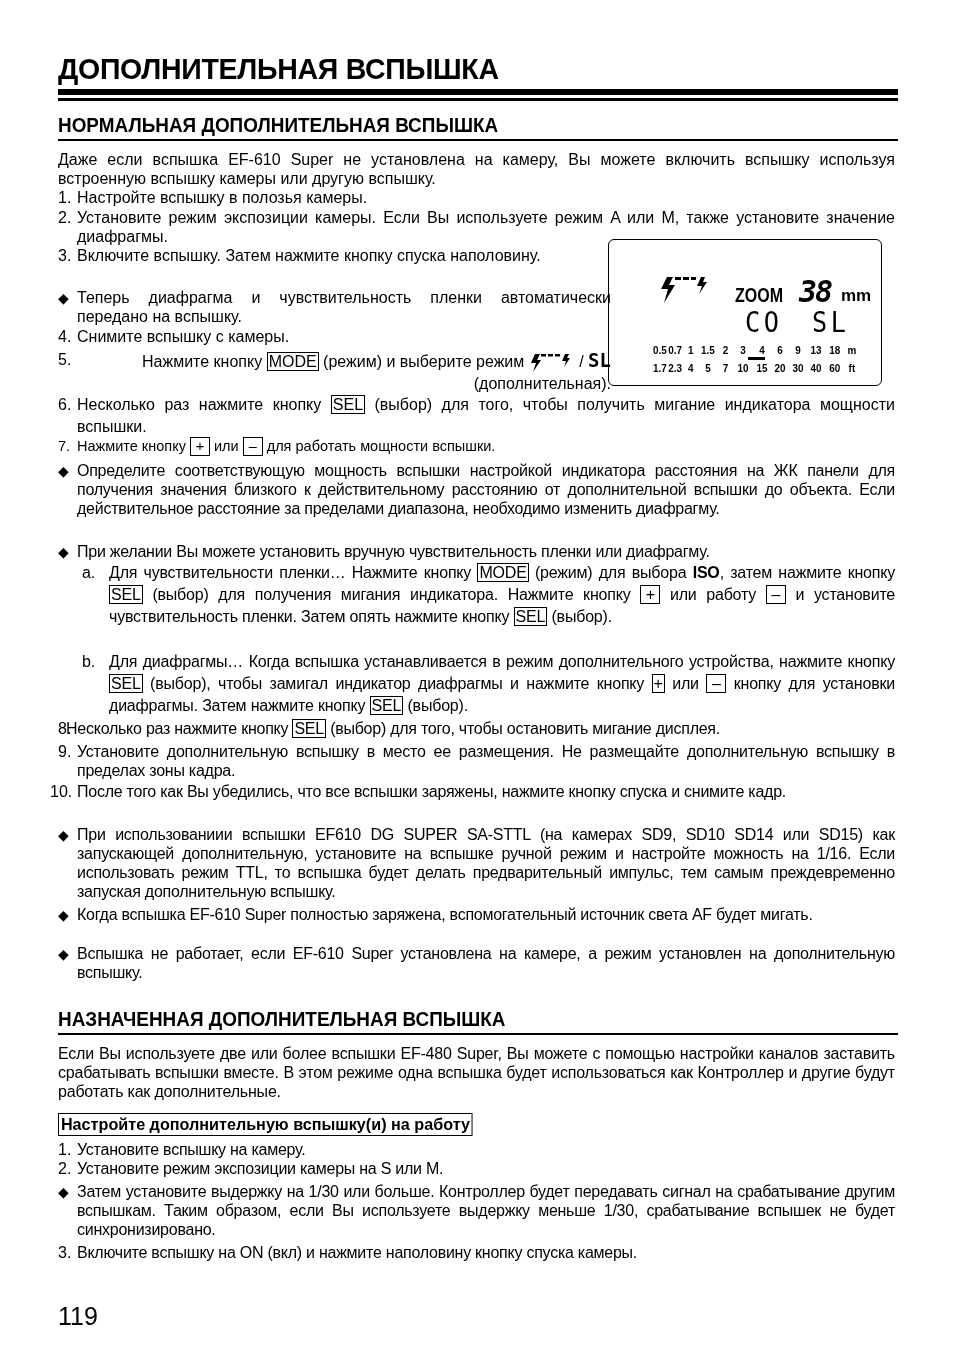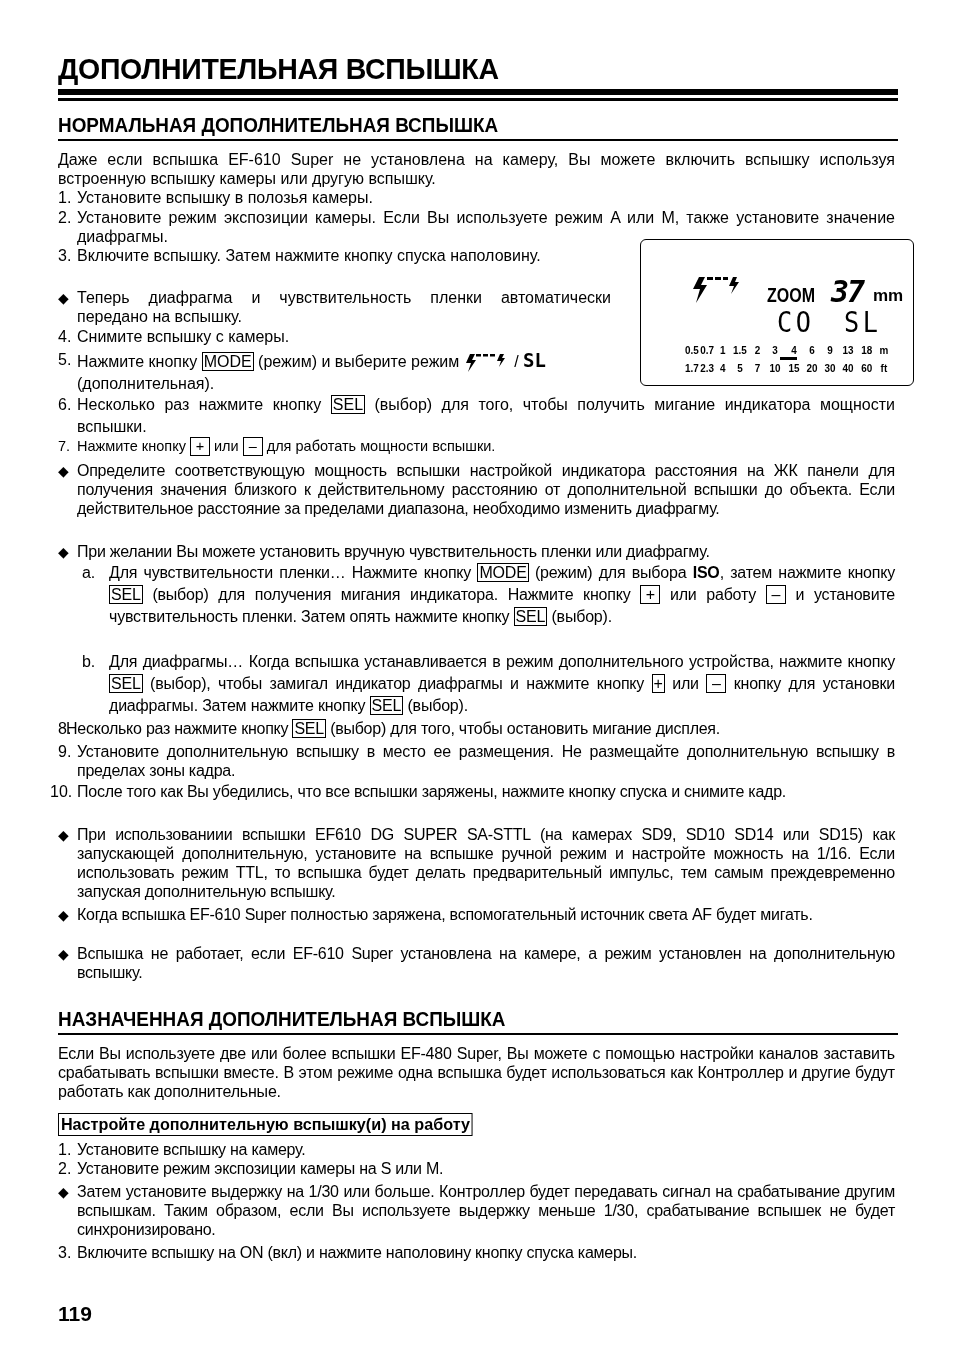--- a/index.html
+++ b/index.html
@@ -13,69 +13,69 @@
   .li .num { position:absolute; left:0; top:0; }
   .li .txt { display:block; margin-left:19px; }
   .li.narrow { width:553px; }
   .li.sm { font-size:14.5px; }
   .li.cond .txt { letter-spacing:-0.25px; }
   .sub { position:absolute; left:82px; width:813px; font-size:16px; line-height:22px; text-align:justify; letter-spacing:-0.2px; }
   .sub .num { position:absolute; left:0; top:0; }
   .sub .txt { display:block; margin-left:27px; }
   .kbd { border:1px solid #000; padding:0 1px; line-height:17px; display:inline-block; }
   .kbd.sq { min-width:12px; text-align:center; padding:0 3px; }
-  .lcd { position:absolute; left:640px; top:239px; width:274px; height:147px; border:1.5px solid #000; border-radius:6px; box-sizing:border-box; }
+  .lcd { position:absolute; left:608px; top:239px; width:274px; height:147px; border:1.5px solid #000; border-radius:6px; box-sizing:border-box; }
   .lcd .zoom-label { position:absolute; left:126px; top:44px; font-size:20px; font-weight:bold; transform:scaleX(0.8); transform-origin:left; }
   .lcd .zoom-val { position:absolute; left:190px; top:34px; font-size:30px; font-style:italic; font-family:"DejaVu Sans Mono", monospace; font-weight:bold; letter-spacing:-2px; }
   .lcd .zoom-unit { position:absolute; left:232px; top:46px; font-size:17px; font-weight:bold; }
   .lcd .mode { position:absolute; left:136px; top:66px; font-size:28px; font-family:"DejaVu Sans Mono", monospace; letter-spacing:4px; transform:scaleX(0.9); transform-origin:left; }
   .lcd .mode2 { position:absolute; left:203px; top:66px; font-size:28px; font-family:"DejaVu Sans Mono", monospace; letter-spacing:4px; transform:scaleX(0.9); transform-origin:left; }
   .lcd .scale-row { position:absolute; left:44px; font-size:11px; font-weight:bold; white-space:nowrap; transform:scaleX(0.9); transform-origin:left; }
   .lcd .scale-row span { display:inline-block; text-align:center; }
   .lcd .marker { position:absolute; left:139px; top:117px; width:17px; height:3px; background:#000; }
-  .pagenum { position:absolute; left:58px; top:1302px; font-size:21px; font-weight:bold; }
+  .pagenum { position:absolute; left:58px; top:1302px; font-size:25px; font-weight:normal; }
   .boxhead { position:absolute; left:58px; top:1113px; font-size:16.5px; font-weight:bold; border:1.5px solid #000; padding:0 2px; line-height:21px; transform:scaleX(0.98); transform-origin:left; white-space:nowrap; }
   .bullet .num { font-size:14px; top:1px; }
   .inline-icon { display:inline-block; vertical-align:middle; }
 </style>
 </head>
 <body>
 
 <div class="h1">ДОПОЛНИТЕЛЬНАЯ ВСПЫШКА</div>
 <div class="rule-thick" style="top:89px;height:6px;"></div>
 <div class="rule-thick" style="top:98px;height:3px;"></div>
 
 <div class="h2" style="top:114px;">НОРМАЛЬНАЯ ДОПОЛНИТЕЛЬНАЯ ВСПЫШКА</div>
 <div class="rule" style="top:139px;"></div>
 
 <div class="p" style="top:150px;">Даже если вспышка EF-610 Super не установлена на камеру, Вы можете включить вспышку используя встроенную вспышку камеры или другую вспышку.</div>
 
 <div class="li" style="top:188px;">
   <span class="num">1.</span>
-  <span class="txt">Установите вспышку в полозья камеры.</span>
+  <span class="txt">Настройте вспышку в полозья камеры.</span>
 </div>
 <div class="li" style="top:208px;">
   <span class="num">2.</span>
   <span class="txt">Установите режим экспозиции камеры. Если Вы используете режим A или M, также установите значение диафрагмы.</span>
 </div>
 <div class="li narrow" style="top:246px;">
   <span class="num">3.</span>
   <span class="txt">Включите вспышку. Затем нажмите кнопку спуска наполовину.</span>
 </div>
 <div class="li narrow bullet" style="top:288px;">
   <span class="num">◆</span>
   <span class="txt">Теперь диафрагма и чувствительность пленки автоматически передано на вспышку.</span>
 </div>
 <div class="li narrow" style="top:327px;">
   <span class="num">4.</span>
   <span class="txt">Снимите вспышку с камеры.</span>
 </div>
 <div class="li narrow" style="top:349px;line-height:22px;">
   <span class="num">5.</span>
-  <span class="txt" style="text-align:left;">
+  <span class="txt" style="text-align:right;">
     <span>Нажмите кнопку</span>
     <span class="kbd">MODE</span>
     <span>(режим) и выберите режим</span>
     <svg class="inline-icon" width="46" height="20" viewBox="0 0 46 20">
       <path d="M6 1 L2 10 L7 10 L4 19 L12 7 L8 7 L11 1 Z" fill="#000"></path>
       <rect x="12" y="1" width="5" height="2.5" fill="#000"></rect>
         <rect x="19" y="1" width="5" height="2.5" fill="#000"></rect>
         <rect x="26" y="1" width="5" height="2.5" fill="#000"></rect>
       <path d="M36 1 L33 8 L37 8 L35 14 L41 5 L38 5 L40 1 Z" fill="#000"></path>
     </svg>
@@ -88,21 +88,21 @@
 
 <div class="lcd">
   <svg style="position:absolute;left:50px;top:36px;" width="50" height="28" viewBox="0 0 50 28">
     <path d="M8 1 L2 13 L9 13 L5 27 L16 9 L10 9 L14 1 Z" fill="#000"></path>
     <rect x="16" y="1" width="6" height="3" fill="#000"></rect>
       <rect x="24" y="1" width="6" height="3" fill="#000"></rect>
       <rect x="32" y="1" width="5" height="3" fill="#000"></rect>
     <path d="M42 1 L38 10 L43 10 L40 18 L48 6 L44 6 L46 1 Z" fill="#000"></path>
   </svg>
   <span class="zoom-label">ZOOM</span>
-  <span class="zoom-val">37</span>
+  <span class="zoom-val">38</span>
   <span class="zoom-unit">mm</span>
   <span class="mode">CO</span>
   <span class="mode2">SL</span>
   <div class="scale-row" style="top:104px;">
     <span style="width:15px">0.5</span><span style="width:19px">0.7</span><span style="width:16px">1</span><span style="width:22px">1.5</span><span style="width:17px">2</span><span style="width:22px">3</span><span style="width:20px">4</span><span style="width:20px">6</span><span style="width:20px">9</span><span style="width:20px">13</span><span style="width:22px">18</span><span style="width:16px">m</span>
   </div>
   <div class="marker"></div>
   <div class="scale-row" style="top:122px;">
     <span style="width:15px">1.7</span><span style="width:19px">2.3</span><span style="width:16px">4</span><span style="width:22px">5</span><span style="width:17px">7</span><span style="width:22px">10</span><span style="width:20px">15</span><span style="width:20px">20</span><span style="width:20px">30</span><span style="width:20px">40</span><span style="width:22px">60</span><span style="width:16px">ft</span>
   </div>

